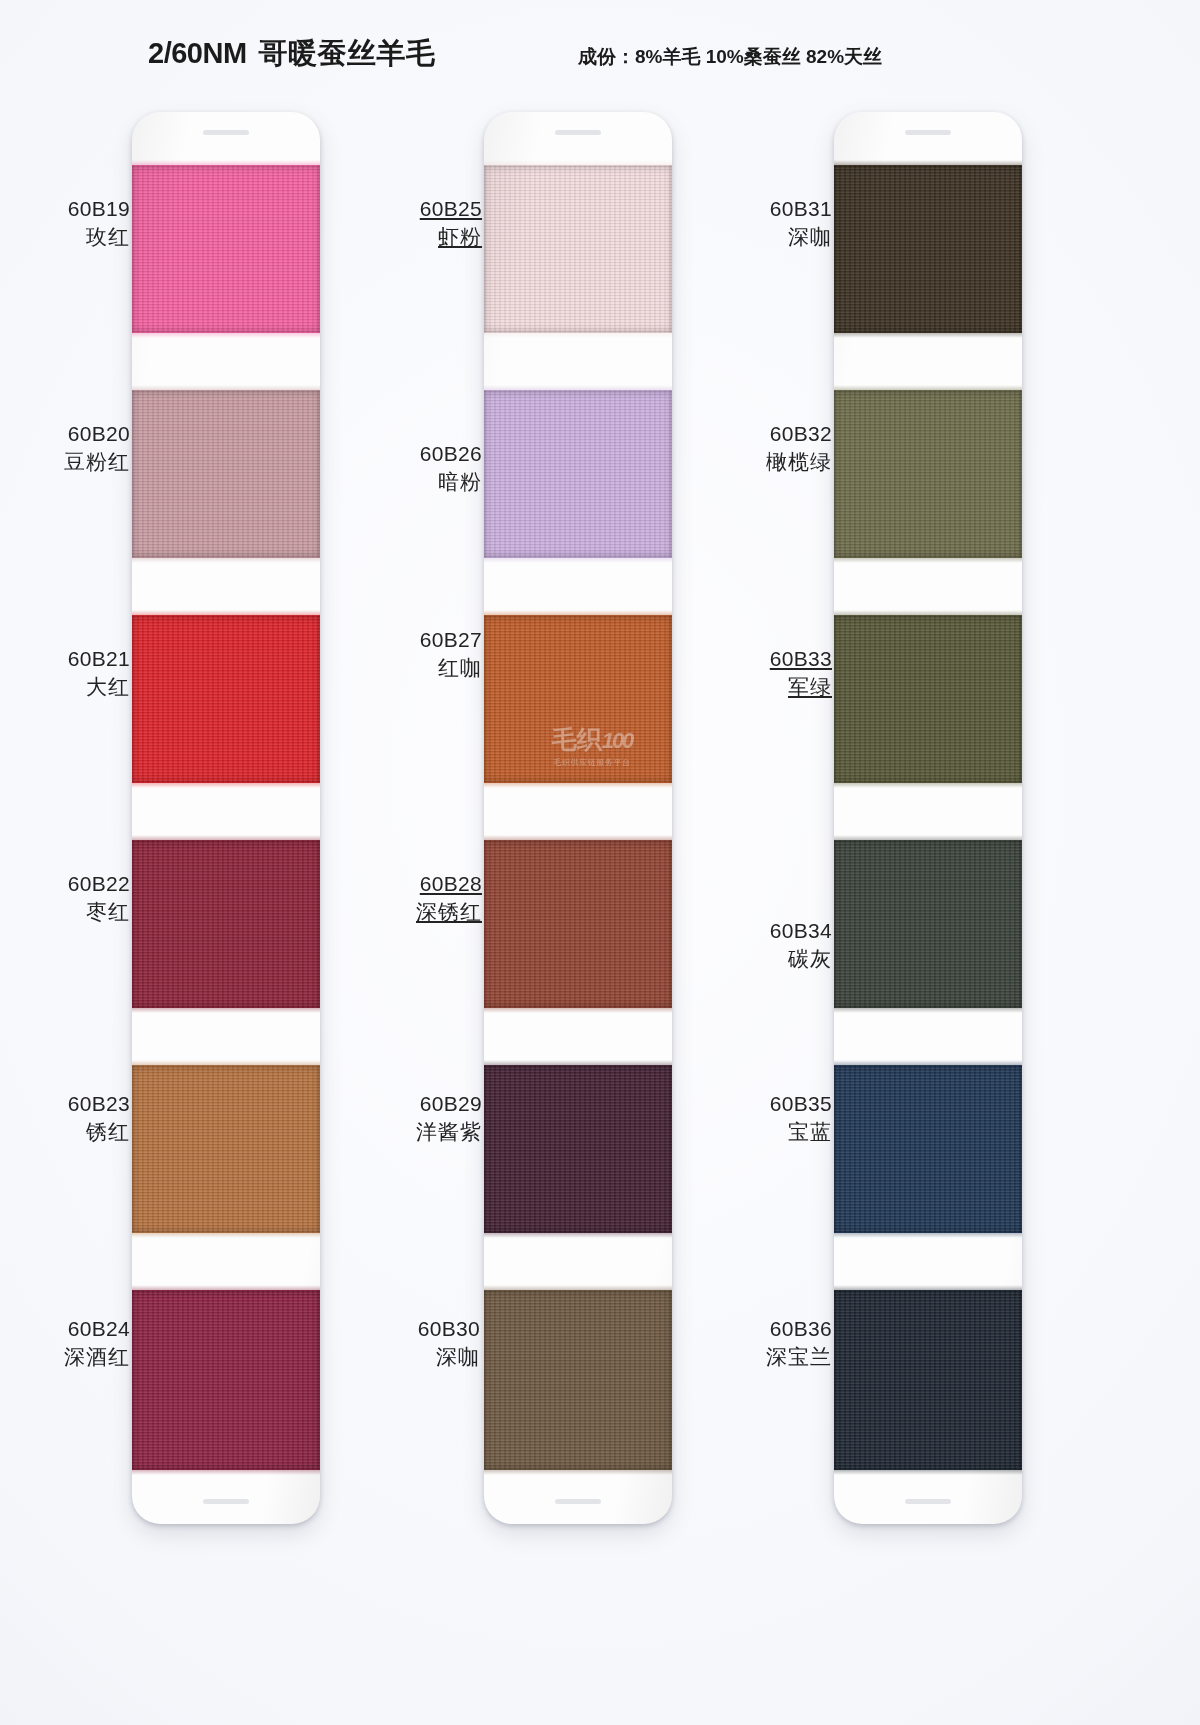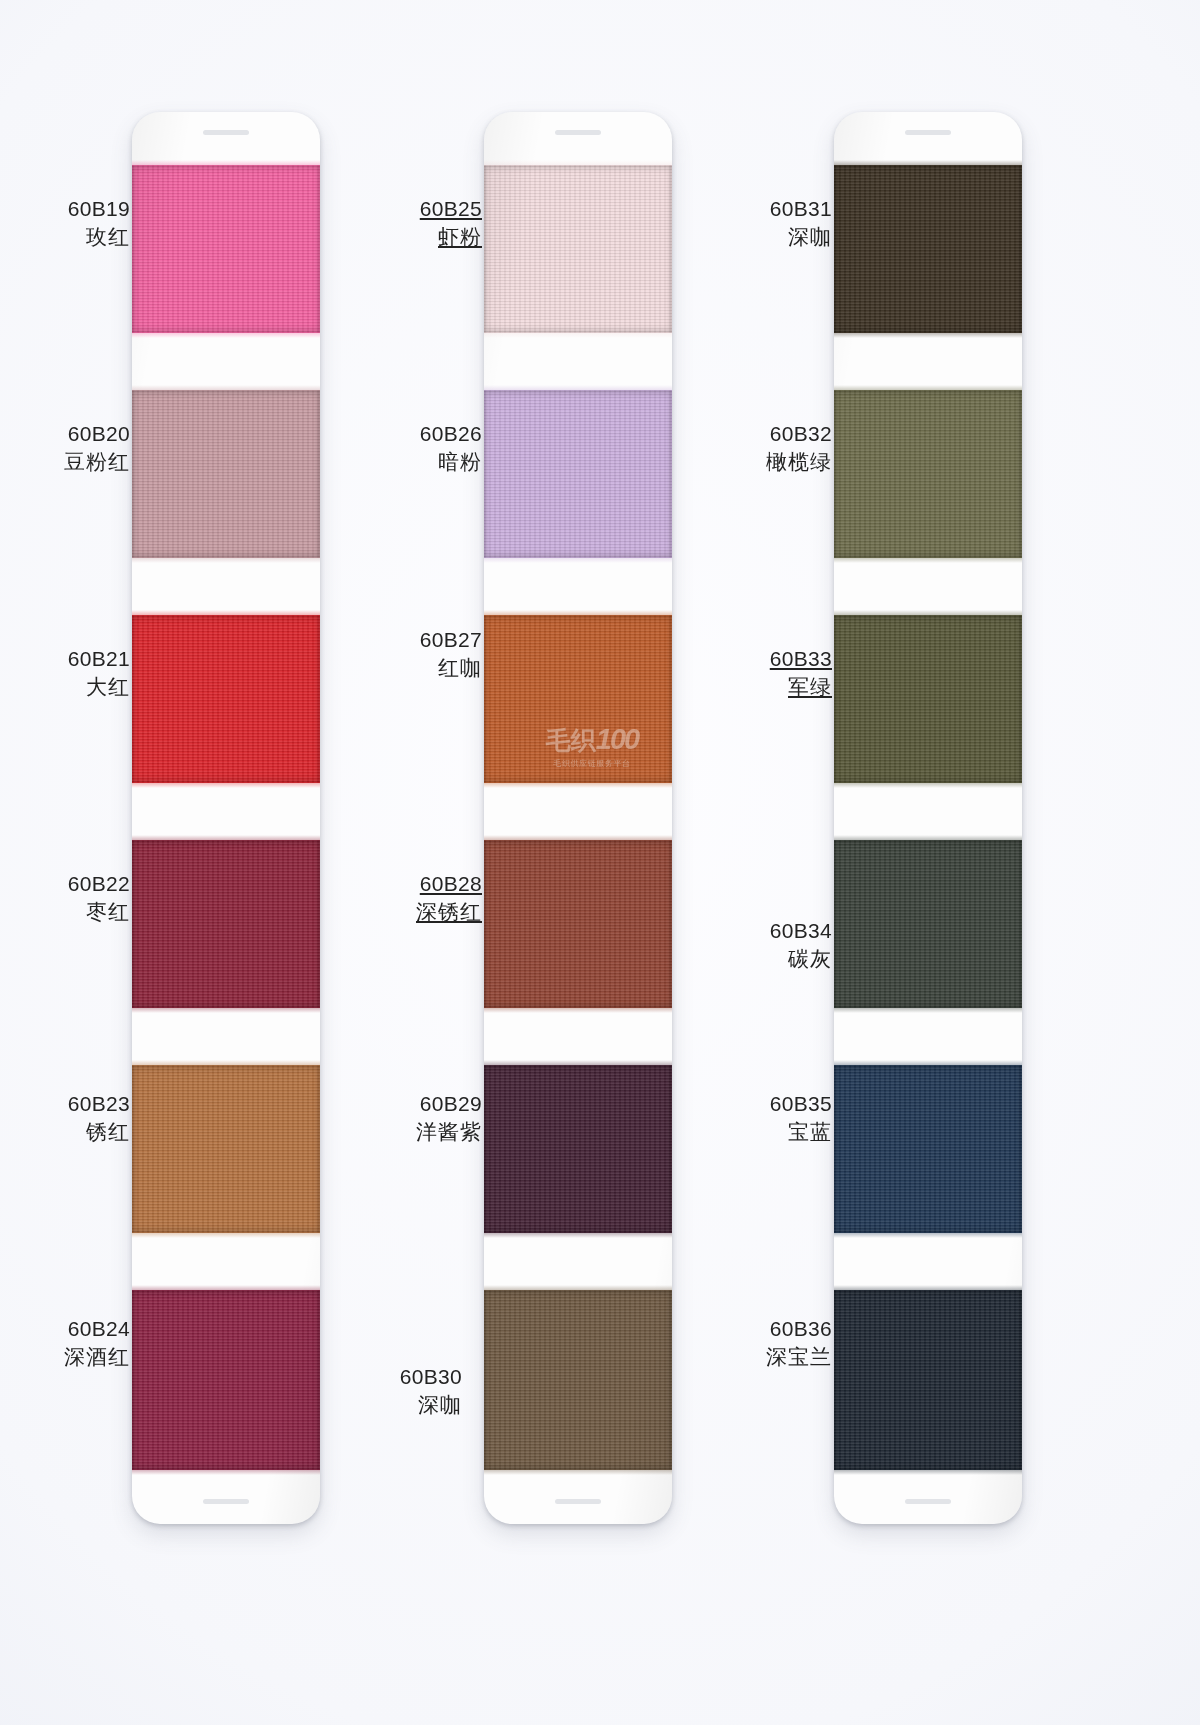--- a/index.html
+++ b/index.html
@@ -170,36 +170,42 @@
   .wm-main {
     font-size: 25px;
     font-weight: bold;
     color: #f3e9e4;
     letter-spacing: 0px;
     text-shadow: 0 1px 1px rgba(0,0,0,0.10);
     white-space: nowrap;
   }
   .wm-main .wm-num {
     font-style: italic;
-    font-size: 29px;
+    font-size: 22px;
     letter-spacing: -2px;
   }
   .wm-sub {
     margin-top: 1px;
     font-size: 8px;
     color: #efe2dc;
     letter-spacing: 0.6px;
     white-space: nowrap;
   }
 </style>
 </head>
 <body>
 
 <div id="page">
 
+  <div class="header">
+    <div class="title">
+      <span class="code">2/60NM</span><span class="name">哥暖蚕丝羊毛</span>
+    </div>
+    <div class="composition">成份：8%羊毛 10%桑蚕丝 82%天丝</div>
+  </div>
 
   <div class="strip s1">
     <div class="notch top"></div>
     <div class="notch bottom"></div>
     <div class="band" style="top: 53px; height: 168px; background-color: rgb(242, 96, 159); --c: #F2609F;">
         <div class="halo" style="position: absolute; left: 0px; width: 188px; height: 6px; top: -5px; background: linear-gradient(to top, rgba(242, 96, 159, 0.4), rgba(242, 96, 159, 0));"></div>
         <div class="halo" style="position: absolute; left: 0px; width: 188px; height: 6px; top: auto; background: linear-gradient(rgba(242, 96, 159, 0.4), rgba(242, 96, 159, 0)); bottom: -5px;"></div>
       </div>
     <div class="band" style="top: 278px; height: 168px; background-color: rgb(197, 154, 160); --c: #C59AA0;">
         <div class="halo" style="position: absolute; left: 0px; width: 188px; height: 6px; top: -5px; background: linear-gradient(to top, rgba(197, 154, 160, 0.4), rgba(197, 154, 160, 0));"></div>
@@ -303,37 +309,37 @@
         <span class="lname">锈红</span>
       </div>
       <div class="label left" style="left: -10px; top: 1315px;">
         <span class="lcode">60B24</span>
         <span class="lname">深酒红</span>
       </div>
       <div class="label left" style="left: 342px; top: 195px; text-decoration: underline;">
         <span class="lcode">60B25</span>
         <span class="lname">虾粉</span>
       </div>
-      <div class="label left" style="left: 342px; top: 420px; text-align: right;">
+      <div class="label left" style="left: 342px; top: 440px; text-align: right;">
         <span class="lcode">60B26</span>
         <span class="lname">暗粉</span>
       </div>
       <div class="label left" style="left: 342px; top: 626px;">
         <span class="lcode">60B27</span>
         <span class="lname">红咖</span>
       </div>
       <div class="label left" style="left: 342px; top: 870px; text-decoration: underline;">
         <span class="lcode">60B28</span>
         <span class="lname">深锈红</span>
       </div>
       <div class="label left" style="left: 342px; top: 1090px;">
         <span class="lcode">60B29</span>
         <span class="lname">洋酱紫</span>
       </div>
-      <div class="label left" style="left: 322px; top: 1315px; margin-top: 48px;">
+      <div class="label left" style="left: 340px; top: 1315px;">
         <span class="lcode">60B30</span>
         <span class="lname">深咖</span>
       </div>
       <div class="label left" style="left: 692px; top: 195px;">
         <span class="lcode">60B31</span>
         <span class="lname">深咖</span>
       </div>
       <div class="label left" style="left: 692px; top: 420px;">
         <span class="lcode">60B32</span>
         <span class="lname">橄榄绿</span>

